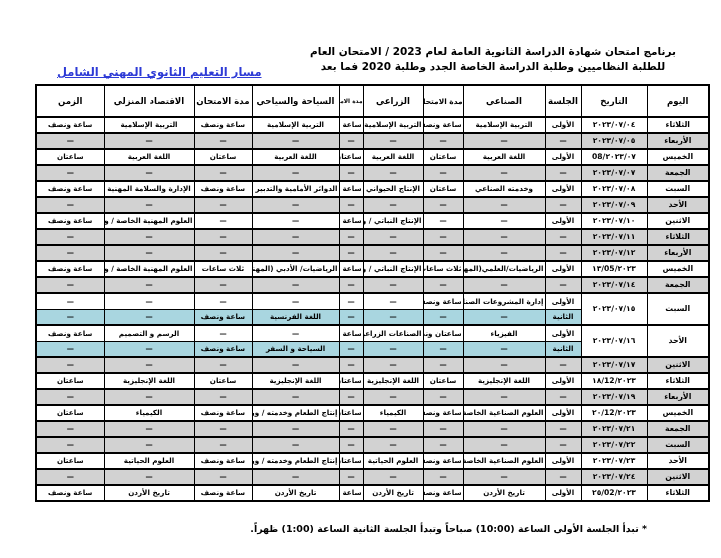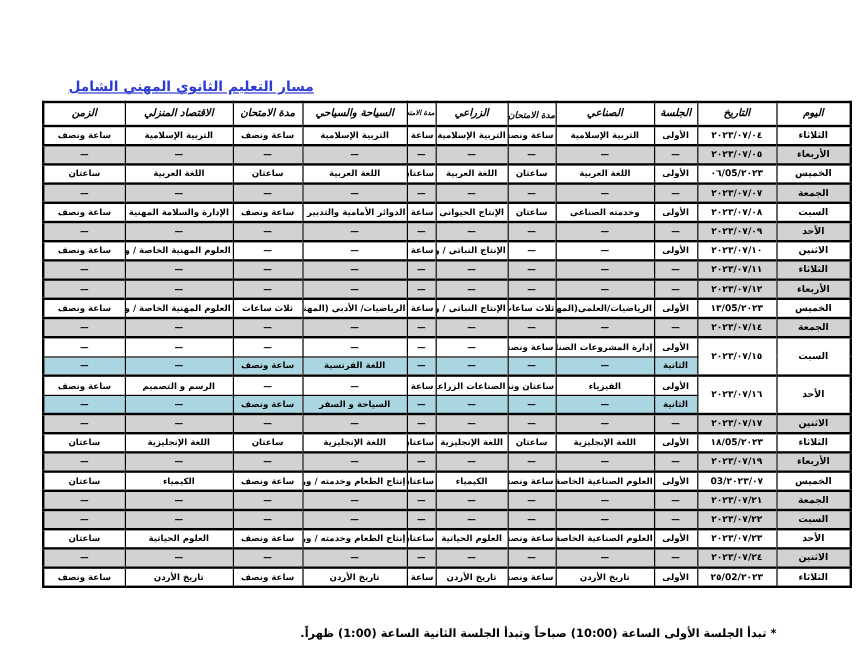--- a/index.html
+++ b/index.html
@@ -25,39 +25,41 @@
     position:absolute; top:84px; right:11px;
     width:673px; border-collapse:collapse; table-layout:fixed;
     direction:rtl; border:2px solid #000;
   }
   .schedule th, .schedule td {
     border:1px solid #000;
     text-align:center; vertical-align:middle;
     font-weight:bold; color:#000;
     padding:0 1px; overflow:hidden;
   }
-  .schedule th { font-size:8.6px; height:20px; white-space:nowrap;font-style:italic; }
+  .schedule th { font-size:8.6px; height:32px; white-space:nowrap; }
   .schedule th.hdr-small  { font-size:7.4px; letter-spacing:-0.3px; padding:0; }
   .schedule th.hdr-narrow { font-size:5.8px; letter-spacing:-0.6px; padding:0; }
   .schedule td { font-size:7.2px; height:16px; white-space:nowrap; line-height:1; }
   .schedule td.day  { font-size:7.8px; }
   .schedule td.date { font-size:7.6px; }
   tr.gray td { background:#d2d2d2; }
   tr.cyan td { background:#a9d6e0; }
   tr.day-start td { border-top:2px solid #000; }
   .footnote {
     position:absolute; top:523px; right:74px;
     direction:rtl; font-weight:bold; font-size:9.5px; color:#000;
     white-space:nowrap;
   }
 </style>
 </head>
 <body>
 
 <div class="title-block">
+  <div class="title-line1">برنامج امتحان شهادة الدراسة الثانوية العامة  لعام 2023 / الامتحان العام</div>
+  <div class="title-line2">للطلبة النظاميين وطلبة الدراسة الخاصة الجدد وطلبة 2020 فما بعد</div>
 </div>
 
 <div class="track-title">مسار التعليم الثانوي المهني الشامل</div>
 
 <table class="schedule">
   <colgroup>
     <col style="width:62px">
       <col style="width:66px">
       <col style="width:36px">
     <col style="width:82px">
@@ -106,21 +108,21 @@
         <td>—</td>
         <td>—</td>
         <td>—</td>
         <td>—</td>
         <td>—</td>
         <td>—</td>
         <td>—</td>
       </tr>
       <tr class="white day-start">
         <td class="day">الخميس</td>
-        <td class="date">٢٠٢٣/05/٠٦</td>
+        <td class="date">٢٠٢٣/٠٧/08</td>
         <td>الأولى</td>
         <td>اللغة العربية</td>
         <td>ساعتان</td>
         <td>اللغة العربية</td>
         <td>ساعتان</td>
         <td>اللغة العربية</td>
         <td>ساعتان</td>
         <td>اللغة العربية</td>
         <td>ساعتان</td>
       </tr>
@@ -284,21 +286,21 @@
         <td>—</td>
         <td>—</td>
         <td>—</td>
         <td>—</td>
         <td>—</td>
         <td>—</td>
         <td>—</td>
       </tr>
       <tr class="white day-start">
         <td class="day">الثلاثاء</td>
-        <td class="date">٢٠٢٣/05/١٨</td>
+        <td class="date">٢٠٢٣/12/١٨</td>
         <td>الأولى</td>
         <td>اللغة الإنجليزية</td>
         <td>ساعتان</td>
         <td>اللغة الإنجليزية</td>
         <td>ساعتان</td>
         <td>اللغة الإنجليزية</td>
         <td>ساعتان</td>
         <td>اللغة الإنجليزية</td>
         <td>ساعتان</td>
       </tr>
@@ -310,21 +312,21 @@
         <td>—</td>
         <td>—</td>
         <td>—</td>
         <td>—</td>
         <td>—</td>
         <td>—</td>
         <td>—</td>
       </tr>
       <tr class="white day-start">
         <td class="day">الخميس</td>
-        <td class="date">٢٠٢٣/٠٧/03</td>
+        <td class="date">٢٠٢٣/12/٢٠</td>
         <td>الأولى</td>
         <td>العلوم الصناعية الخاصة / ورقة 1</td>
         <td>ساعة ونصف</td>
         <td>الكيمياء</td>
         <td>ساعتان</td>
         <td>إنتاج الطعام وخدمته / ورقة 1</td>
         <td>ساعة ونصف</td>
         <td>الكيمياء</td>
         <td>ساعتان</td>
       </tr>

